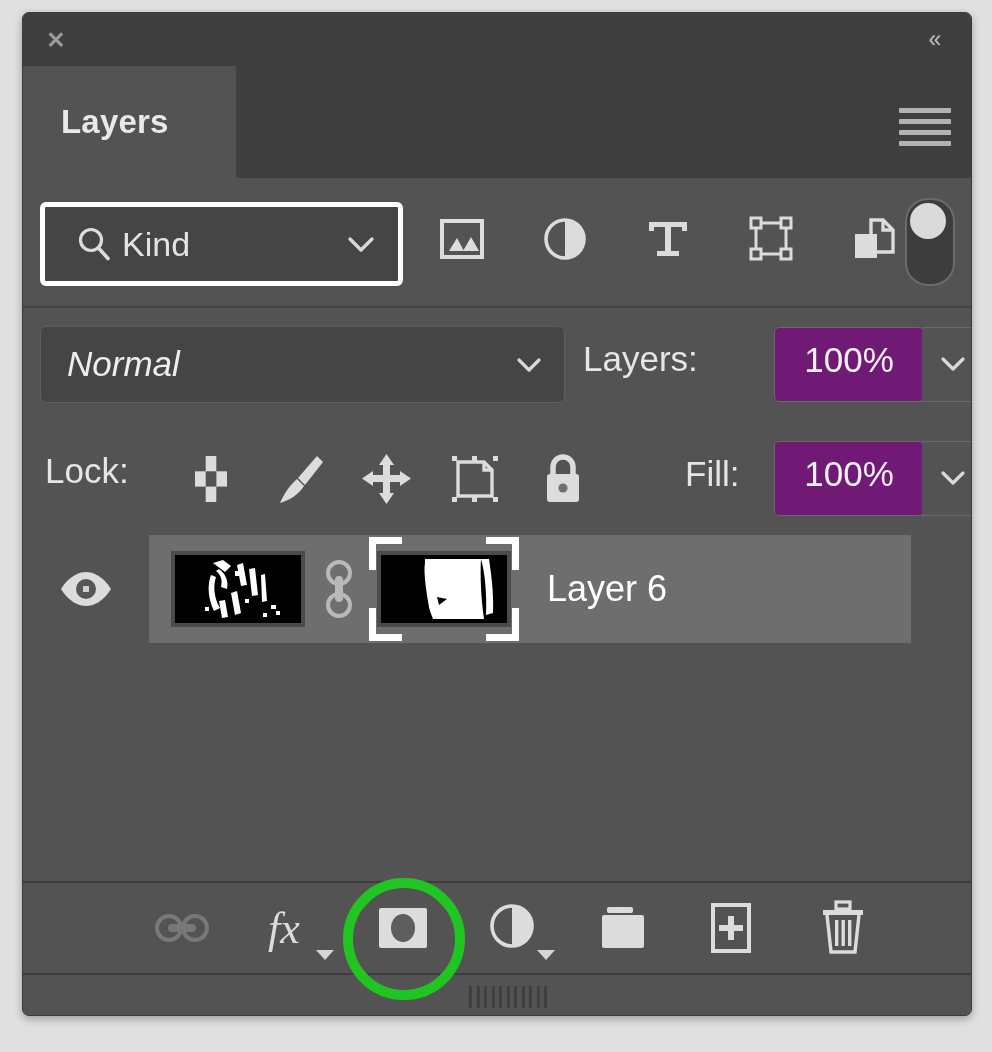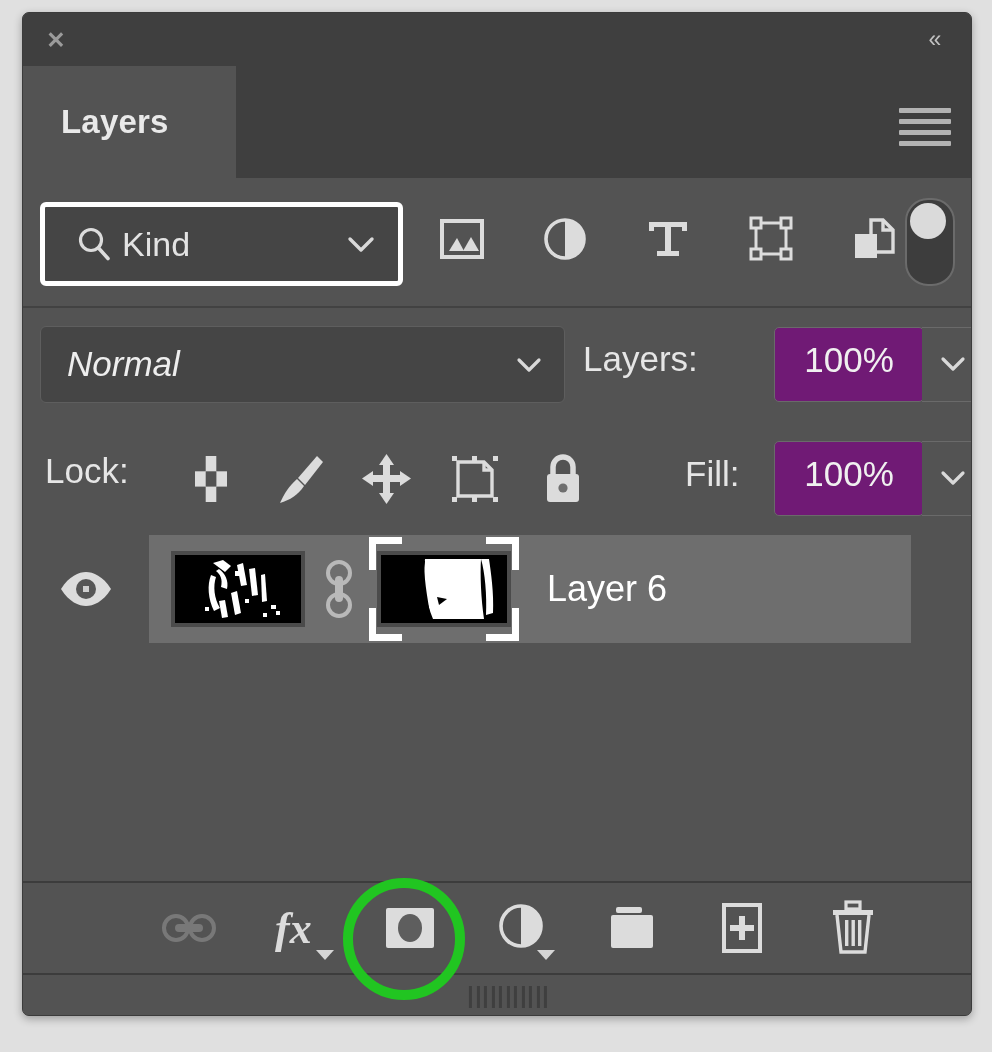--- a/index.html
+++ b/index.html
@@ -313,23 +313,22 @@
     border-bottom: 2px solid #3c3c3c;
   }
   .bottom-icons {
     position: absolute; left: 128px; top: 0;
     width: 740px; height: 90px;
     display: flex; align-items: center; justify-content: space-between;
   }
   .bicon {
     position: relative;
     width: 76px; height: 76px;
-    display: flex; align-items: center; justify-content: center;
-    cursor: pointer;
-    font-weight: bold;
+    display: flex; align-items: center; justify-content: flex-start;
+    cursor: pointer;
   }
   .bicon .caret {
     position: absolute; right: 4px; bottom: 6px;
     width: 0; height: 0;
     border-left: 9px solid transparent;
     border-right: 9px solid transparent;
     border-top: 10px solid #d6d6d6;
   }
 
   

